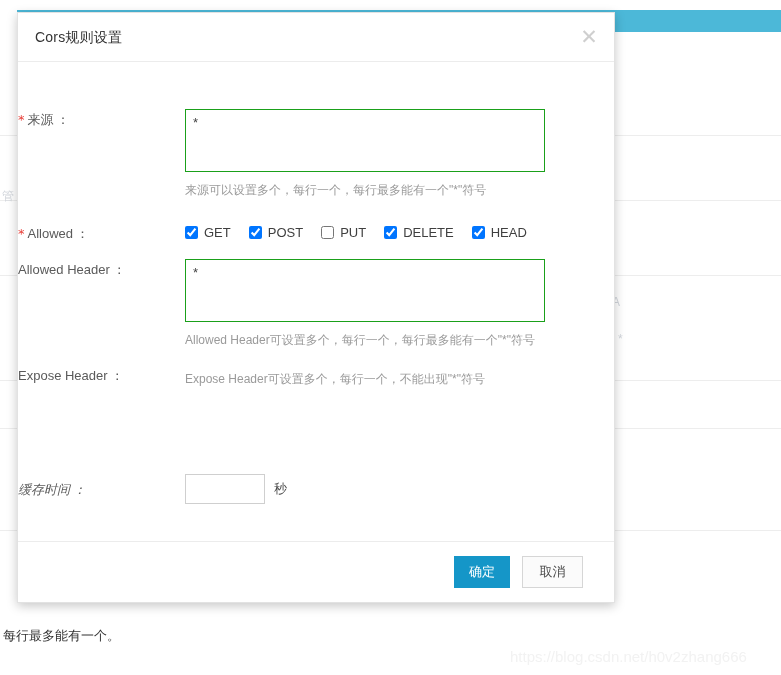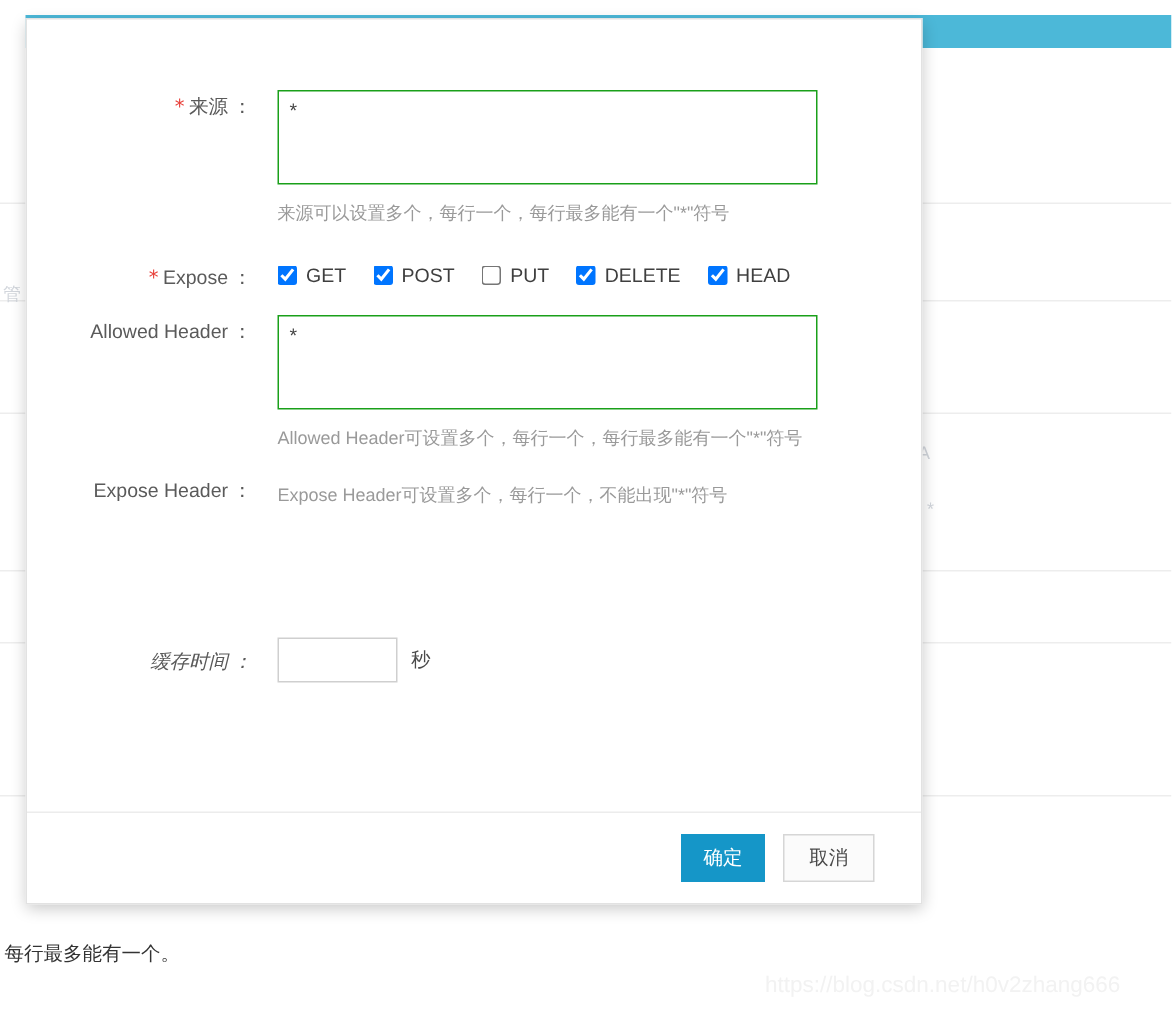--- a/index.html
+++ b/index.html
@@ -96,21 +96,20 @@
 
   
   .form-row {
     position: absolute;
     left: 0;
     width: 100%;
   }
   .field-label {
     position: absolute;
     width: 150px;
-    text-align: right;
     font-size: 13px;
     color: #5a5a5a;
     top: 2px;
     left: 0;
   }
   .field-label .req {
     color: #e8403a;
     margin-right: 3px;
     font-family: "DejaVu Sans", sans-serif;
   }
@@ -254,36 +253,40 @@
   <div class="bg-row" style="top:380px;"></div>
   <div class="bg-row" style="top:428px;"></div>
   <div class="bg-row" style="top:530px;"></div>
   <div class="bg-faint-text" style="left:2px; top:188px;">管</div>
   <div class="bg-faint-text" style="left:612px; top:295px;">A</div>
   <div class="bg-faint-text" style="left:618px; top:332px;">*</div>
 </div>
 
 <div id="cors-dialog">
 
+  <div class="dlg-header">
+    <div class="dlg-title">Cors规则设置</div>
+    <div class="dlg-close">✕</div>
+  </div>
 
   <div class="dlg-body">
 
     <div class="form-row" style="top:47px;">
       <div class="field-label">
         <span class="req">*</span><span>来源</span><span class="colon">：</span>
       </div>
       <div class="field-control">
         <textarea class="ta" placeholder="" style="">*</textarea>
         <div class="help-text">来源可以设置多个，每行一个，每行最多能有一个"*"符号</div>
       </div>
     </div>
 
     <div class="form-row" style="top:161px;">
       <div class="field-label">
-        <span class="req">*</span><span>Expose</span><span class="colon">：</span>
+        <span class="req">*</span><span>Allowed</span><span class="colon">：</span>
       </div>
       <div class="field-control">
         <div class="method-group">
           <label class="method-item">
             <input type="checkbox" checked="" style="">
             <span>GET</span>
           </label>
           <label class="method-item">
             <input type="checkbox" checked="" style="">
             <span>POST</span>

